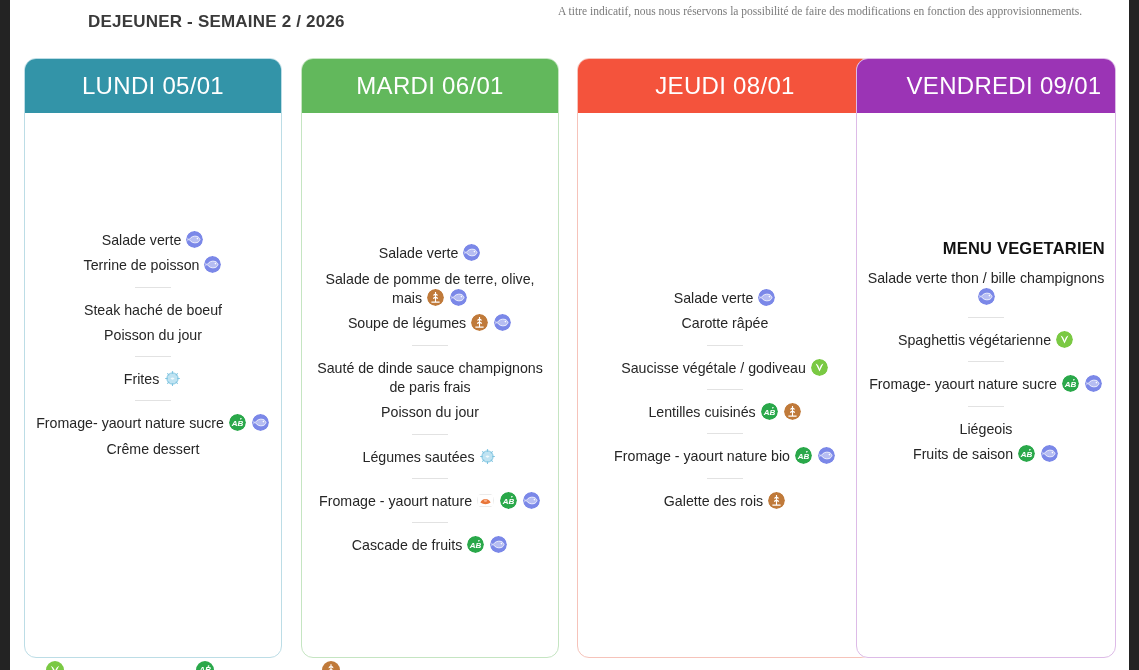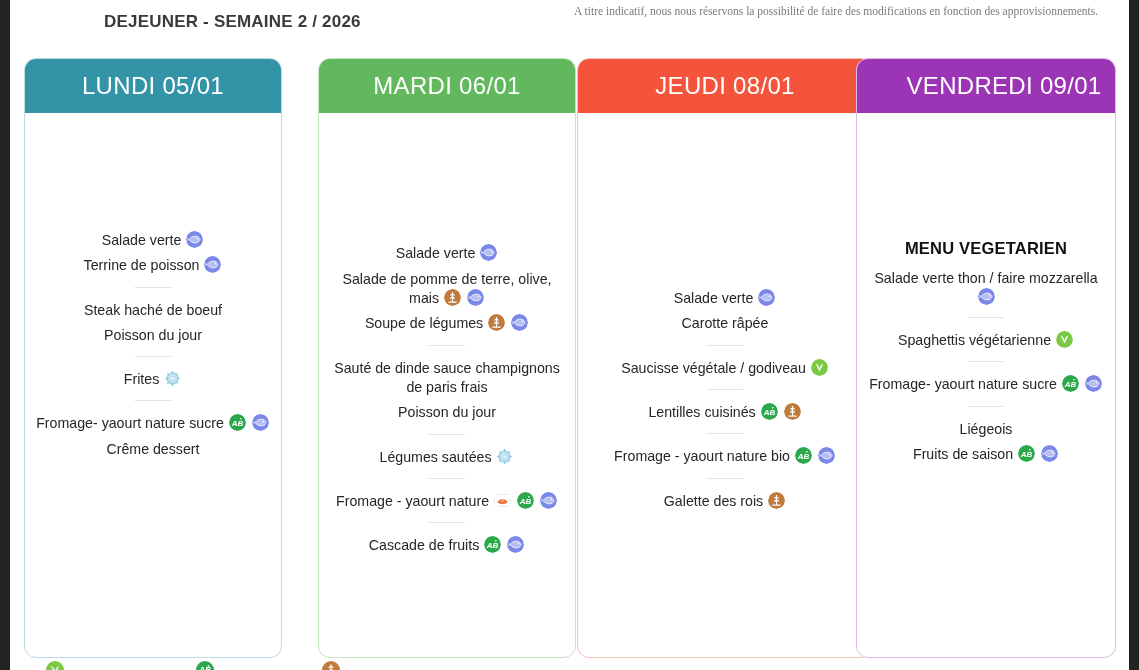--- a/index.html
+++ b/index.html
@@ -13,21 +13,21 @@
   #page {
     position: absolute;
     left: 10px; top: 0;
     width: 1119px; height: 670px;
     background: #ffffff;
     overflow: hidden;
   }
   
   .topbar {
     position: absolute;
-    left: 16px; top: 0;
+    left: 0; top: 0;
     width: 929px; height: 50px;
   }
   .page-title {
     position: absolute;
     left: 78px; top: 12px;
     font-size: 17px;
     font-weight: bold;
     color: #3a3a3a;
     letter-spacing: 0.2px;
     white-space: nowrap;
@@ -55,21 +55,21 @@
     height: 600px;
     border-radius: 12px;
     background: #ffffff;
     border: 1px solid rgba(0,0,0,0.12);
     overflow: hidden;
     display: flex;
     flex-direction: column;
     gap: 34px;
   }
   .day-card.c0 { left: 14px;  width: 258px; border-color: #bcdde6; }
-  .day-card.c1 { left: 291px; width: 258px; border-color: #c5e5c2; margin-left: 17px; }
+  .day-card.c1 { left: 291px; width: 258px; border-color: #c5e5c2; }
   .day-card.c2 { left: 567px; width: 296px; border-color: #f6c3ba; }
   .day-card.c3 { left: 846px; width: 260px; border-color: #ddbbe7; }
 
   .day-header {
     height: 54px;
     flex: 0 0 54px;
     display: flex;
     align-items: center;
     justify-content: center;
     color: #ffffff;
@@ -86,21 +86,21 @@
     justify-content: center;
     align-items: stretch;
   }
   .body-inner {
     width: 100%;
     position: relative;
   }
   .body-inner.push-top { padding-bottom: 110px; }
 
   .menu-heading {
-    text-align: center;
+    text-align: right;
     font-size: 16.5px;
     font-weight: bold;
     color: #111;
     margin: 16px 0 8px 0;
     letter-spacing: 0.2px;
   }
   .dish {
     text-align: center;
     font-size: 14.2px;
     color: #262626;
@@ -327,21 +327,21 @@
                   <path d="M4.4 13.2 h8.2" stroke="#fff" stroke-width="1.2"></path>
                 </svg></span></div>
           </div>
         </div>
       </div>
       <div class="day-card c3">
         <div class="day-header" style="background: rgb(155, 52, 181); padding-left: 36px;">VENDREDI 09/01</div>
         <div class="day-body">
           <div class="body-inner push-top">
             <div class="menu-heading">MENU VEGETARIEN</div>
-            <div class="dish"><span class="txt">Salade verte thon / faire mozzarella</span> <span class="ic"> <svg viewBox="0 0 17 17">
+            <div class="dish"><span class="txt">Salade verte thon / bille champignons</span> <span class="ic"> <svg viewBox="0 0 17 17">
                   <circle cx="8.5" cy="8.5" r="8.5" fill="#7b88e8"></circle>
                   <path d="M3.2 8.5 C5 5.6 8.2 4.6 11 5.4 C12.6 5.9 13.6 7 14 8.5 C13.6 10 12.6 11.1 11 11.6 C8.2 12.4 5 11.4 3.2 8.5 Z" fill="#fff" fill-opacity="0.45" stroke="#fff" stroke-width="0.8"></path>
                   <path d="M3.2 8.5 L1.4 6.4 L1.4 10.6 Z" fill="#fff" fill-opacity="0.6"></path>
                   <circle cx="11.4" cy="7.6" r="0.8" fill="#fff"></circle>
                 </svg></span></div>
             <div class="sep"></div>
             <div class="dish"><span class="txt">Spaghettis végétarienne</span> <span class="ic"> <svg viewBox="0 0 17 17">
                   <circle cx="8.5" cy="8.5" r="8.5" fill="#7ac943"></circle>
                   <path d="M4.6 4.4 L8.5 12.4 L12.4 4.4 q-3.2 1.4 -3.9 5.6 q-0.7 -4.2 -3.9 -5.6z" fill="#fff"></path>
                 </svg></span></div>

